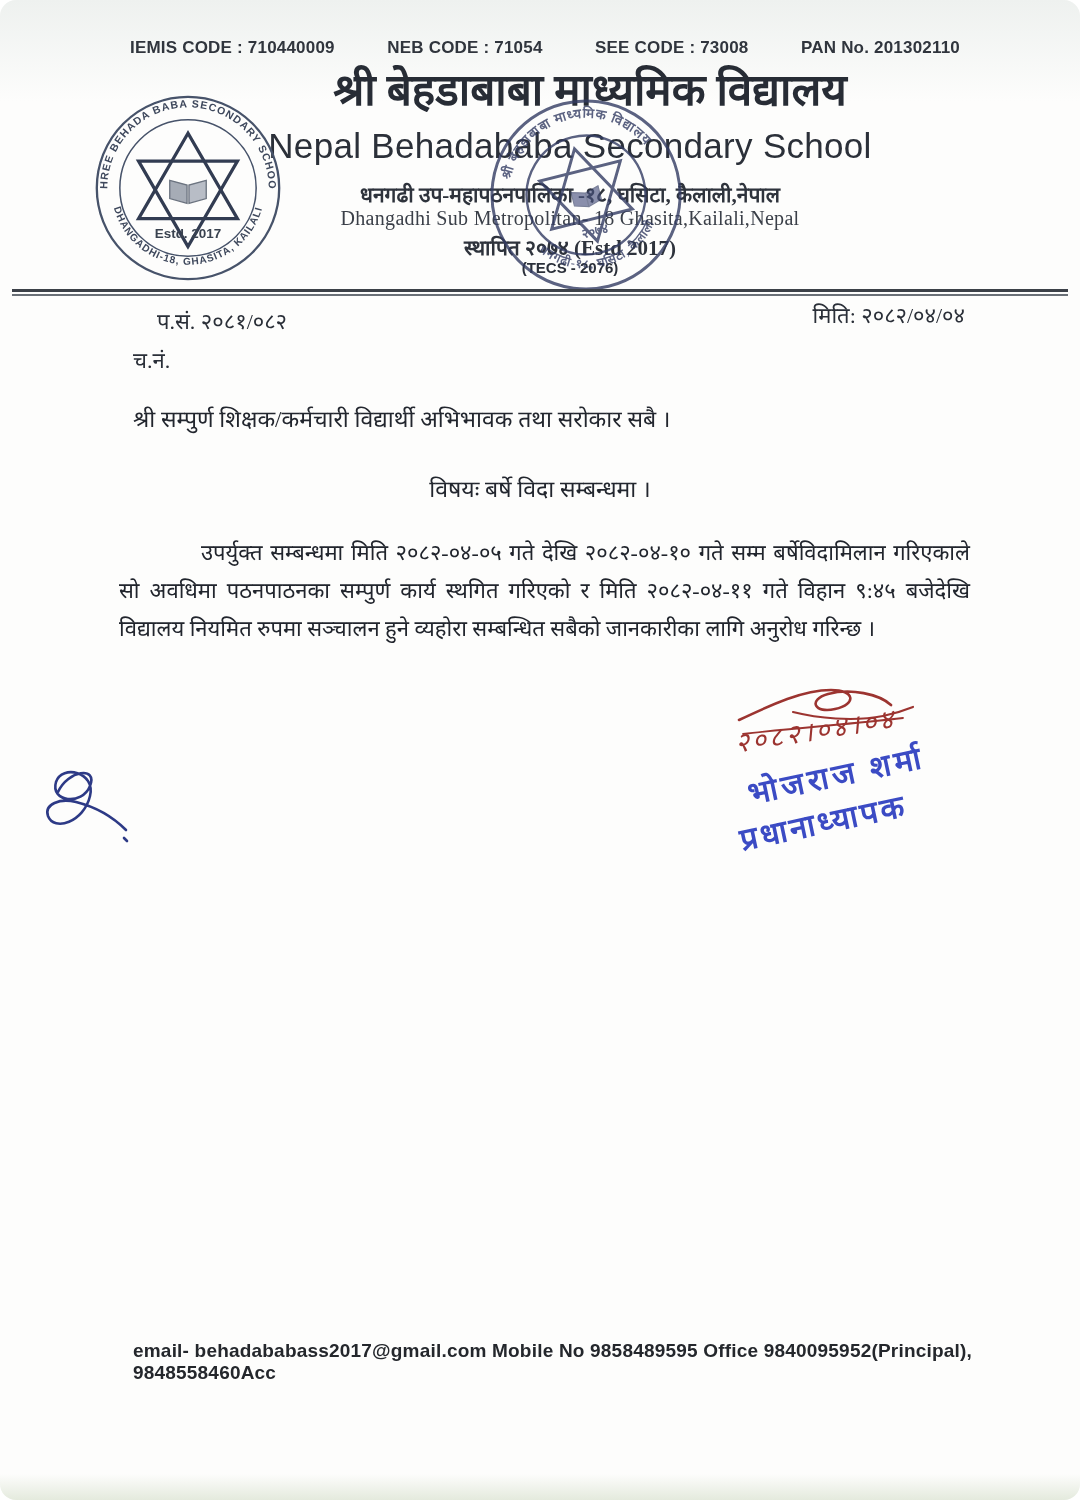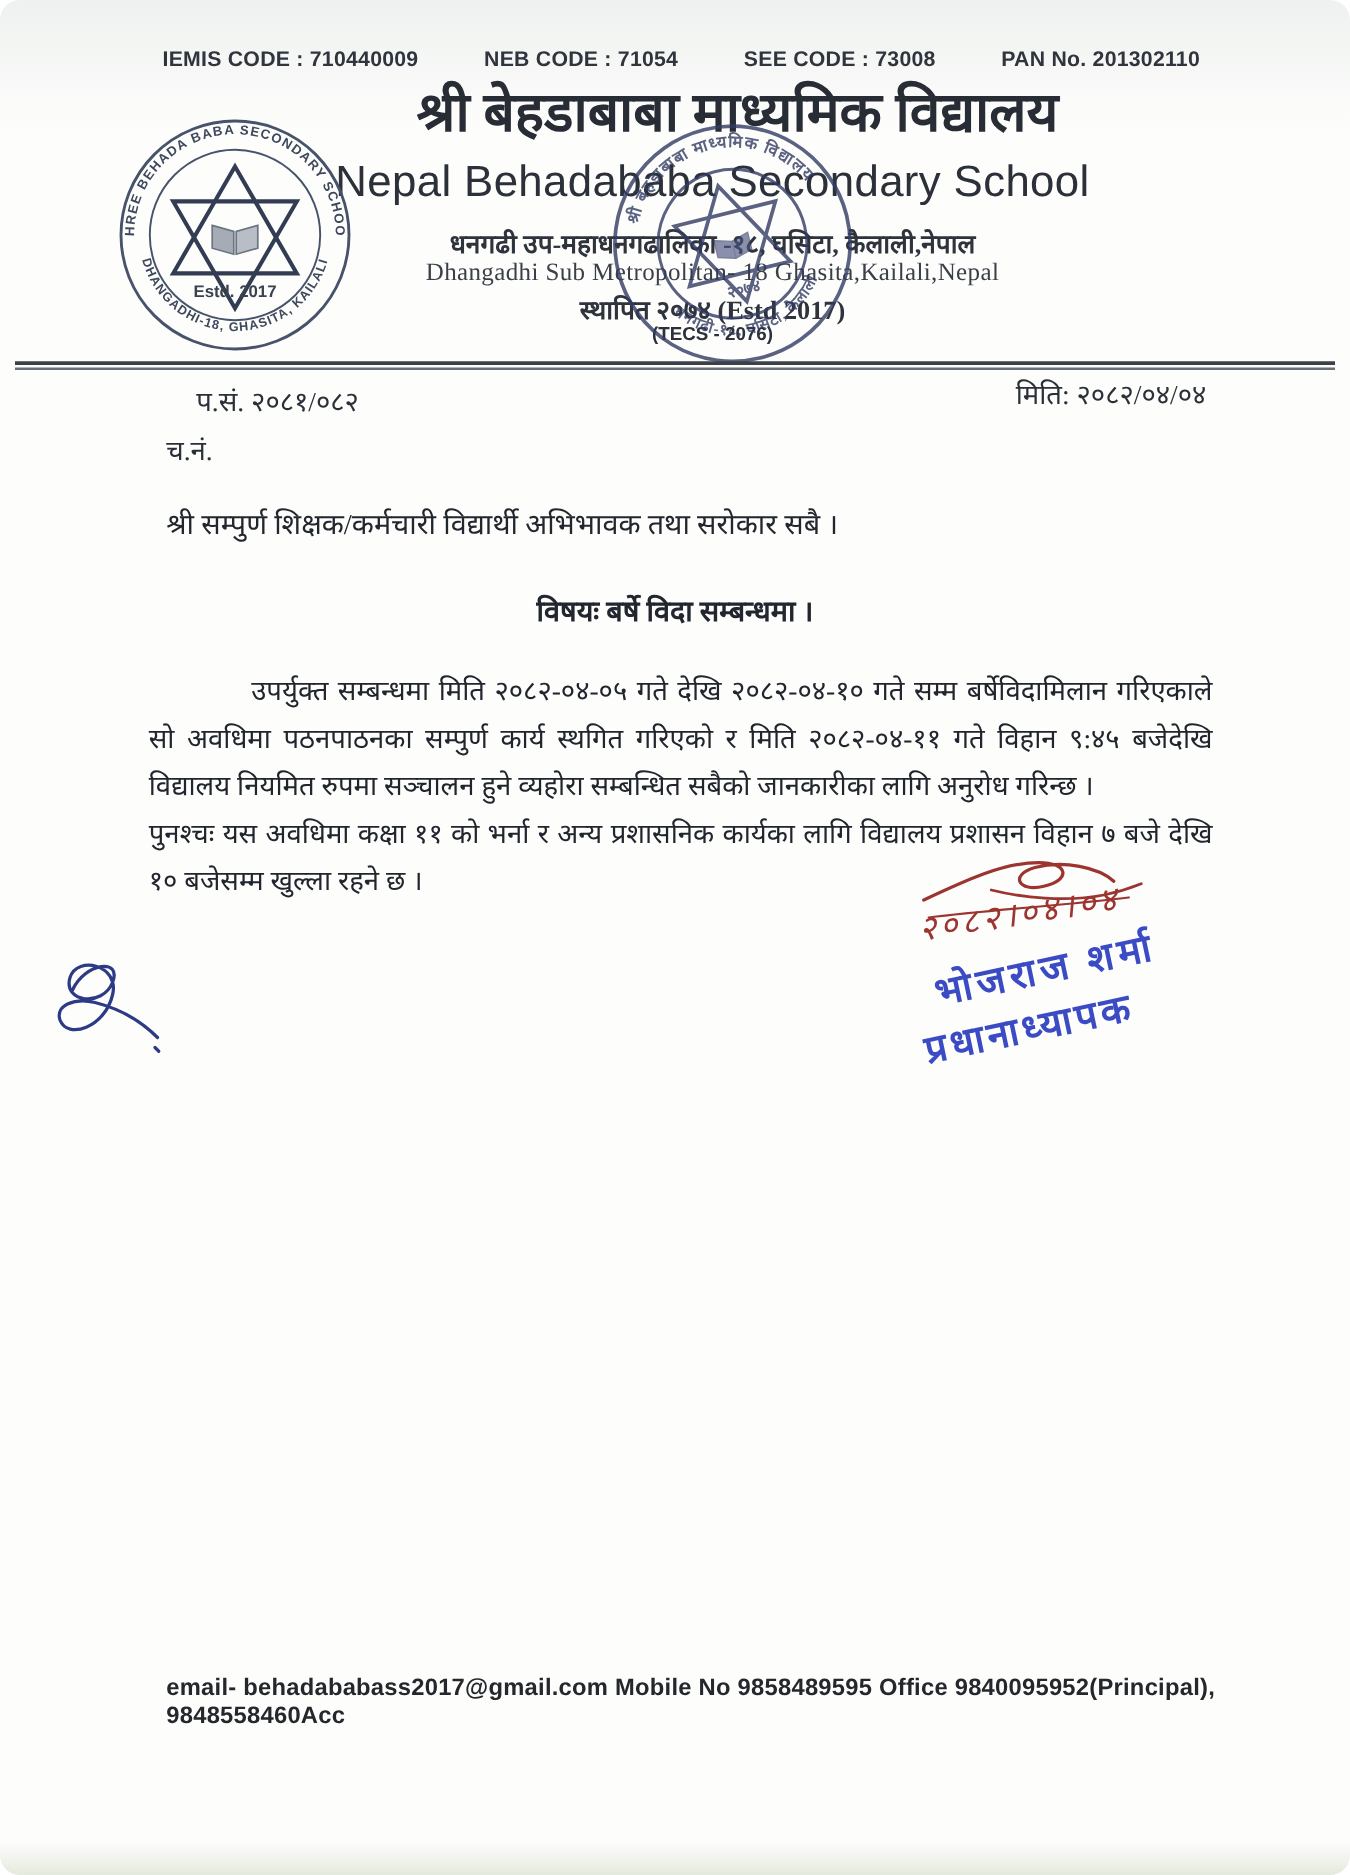--- a/index.html
+++ b/index.html
@@ -39,21 +39,21 @@
   .round-stamp{position:absolute;left:487px;top:96px;width:198px;height:198px;
     transform:rotate(-14deg);opacity:.8;}
   .rule-wrap{position:absolute;left:12px;top:289px;width:1056px;}
   .rule-a{height:3px;background:#3c4148;}
   .rule-b{height:2px;background:#6a7077;margin-top:2px;}
   .ref-no{position:absolute;top:305px;left:133px;font-size:22px;color:#2a2f38;margin-left:24px;}
   .date-top{position:absolute;top:299px;right:115px;font-size:22px;color:#2a2f38;margin-left:16px;}
   .dispatch{position:absolute;top:344px;left:133px;font-size:22px;color:#2a2f38;}
   .salutation{position:absolute;top:402px;left:133px;width:860px;font-size:23px;color:#22262e;}
   .subject{position:absolute;top:472px;left:150px;width:780px;text-align:center;
-    font-size:23px;font-weight:700;color:#22262e;}
+    font-size:23px;font-weight:400;color:#22262e;}
   .body-text{position:absolute;top:534px;left:119px;width:851px;
     font-size:22px;line-height:38px;color:#21252d;text-align:justify;}
   .body-text p{margin:0;}
   .body-text .p1{text-indent:82px;}
   .sig-squiggle{position:absolute;left:733px;top:678px;width:190px;height:80px;}
   .sig-date{position:absolute;left:735px;top:724px;
     font-size:27px;font-style:italic;letter-spacing:3px;
     color:#9c3430;transform:rotate(-9deg);transform-origin:left center;}
   .stamp-name{position:absolute;left:748px;top:772px;
     font-size:31px;font-weight:700;letter-spacing:4px;color:#2b3cc0;
@@ -75,21 +75,21 @@
 
   <div class="codes-row">
     <span>IEMIS CODE : 710440009</span>
     <span>NEB CODE : 71054</span>
     <span>SEE CODE : 73008</span>
     <span>PAN No. 201302110</span>
   </div>
 
   <div class="school-np">श्री बेहडाबाबा माध्यमिक विद्यालय</div>
   <div class="school-en">Nepal Behadababa Secondary School</div>
-  <div class="addr-np">धनगढी उप-महाधनगढालिका -१८, घसिटा, कैलाली,नेपाल</div>
+  <div class="addr-np">धनगढी उप-महापठनपालिका -१८, घसिटा, कैलाली,नेपाल</div>
   <div class="addr-en">Dhangadhi  Sub Metropolitan- 18 Ghasita,Kailali,Nepal</div>
   <div class="estd-line">स्थापित २०७४ (Estd 2017)</div>
   <div class="tecs-line">(TECS - 2076)</div>
 
   <svg class="logo-seal" viewBox="0 0 200 200">
     <defs>
       <path id="logoArcTop" d="M 16,100 A 84,84 0 0 1 184,100" fill="none"></path>
       <path id="logoArcBottom" d="M 20,100 A 80,80 0 0 0 180,100" fill="none"></path>
     </defs>
     <circle cx="100" cy="100" r="95" fill="none" stroke="#47536a" stroke-width="2.4"></circle>
@@ -135,21 +135,20 @@
 
   <div class="ref-no">प.सं. २०८१/०८२</div>
   <div class="date-top">मिति: २०८२/०४/०४</div>
   <div class="dispatch">च.नं.</div>
 
   <div class="salutation">श्री सम्पुर्ण शिक्षक/कर्मचारी विद्यार्थी अभिभावक तथा सरोकार सबै ।</div>
   <div class="subject">विषयः बर्षे विदा सम्बन्धमा ।</div>
 
   <div class="body-text">
     <p class="p1">उपर्युक्त सम्बन्धमा मिति २०८२-०४-०५ गते देखि २०८२-०४-१० गते सम्म बर्षेविदामिलान गरिएकाले सो अवधिमा पठनपाठनका सम्पुर्ण कार्य स्थगित गरिएको र मिति २०८२-०४-११ गते विहान ९:४५ बजेदेखि विद्यालय नियमित रुपमा सञ्चालन हुने व्यहोरा सम्बन्धित सबैको जानकारीका लागि अनुरोध गरिन्छ ।</p>
-    <p class="p2">पुनश्चः यस अवधिमा कक्षा ११ को भर्ना र अन्य प्रशासनिक कार्यका लागि विद्यालय प्रशासन विहान ७ बजे देखि १० बजेसम्म खुल्ला रहने छ ।</p>
   </div>
 
   <svg class="sig-squiggle" viewBox="0 0 190 80">
     <path d="M6,42 C40,26 70,12 98,12 C122,12 124,26 102,31 C82,36 74,22 95,16 C118,10 146,16 158,27" fill="none" stroke="#9c3430" stroke-width="2.6" stroke-linecap="round"></path>
     <path d="M60,34 C84,40 120,44 150,38 C160,36 170,33 180,29" fill="none" stroke="#9c3430" stroke-width="2.2" stroke-linecap="round"></path>
     <path d="M10,56 C60,50 120,46 170,40" fill="none" stroke="#9c3430" stroke-width="1.8" stroke-linecap="round"></path>
   </svg>
   <div class="sig-date">२०८२।०४।०४</div>
   <div class="stamp-name">भोजराज शर्मा</div>
   <div class="stamp-title">प्रधानाध्यापक</div>

